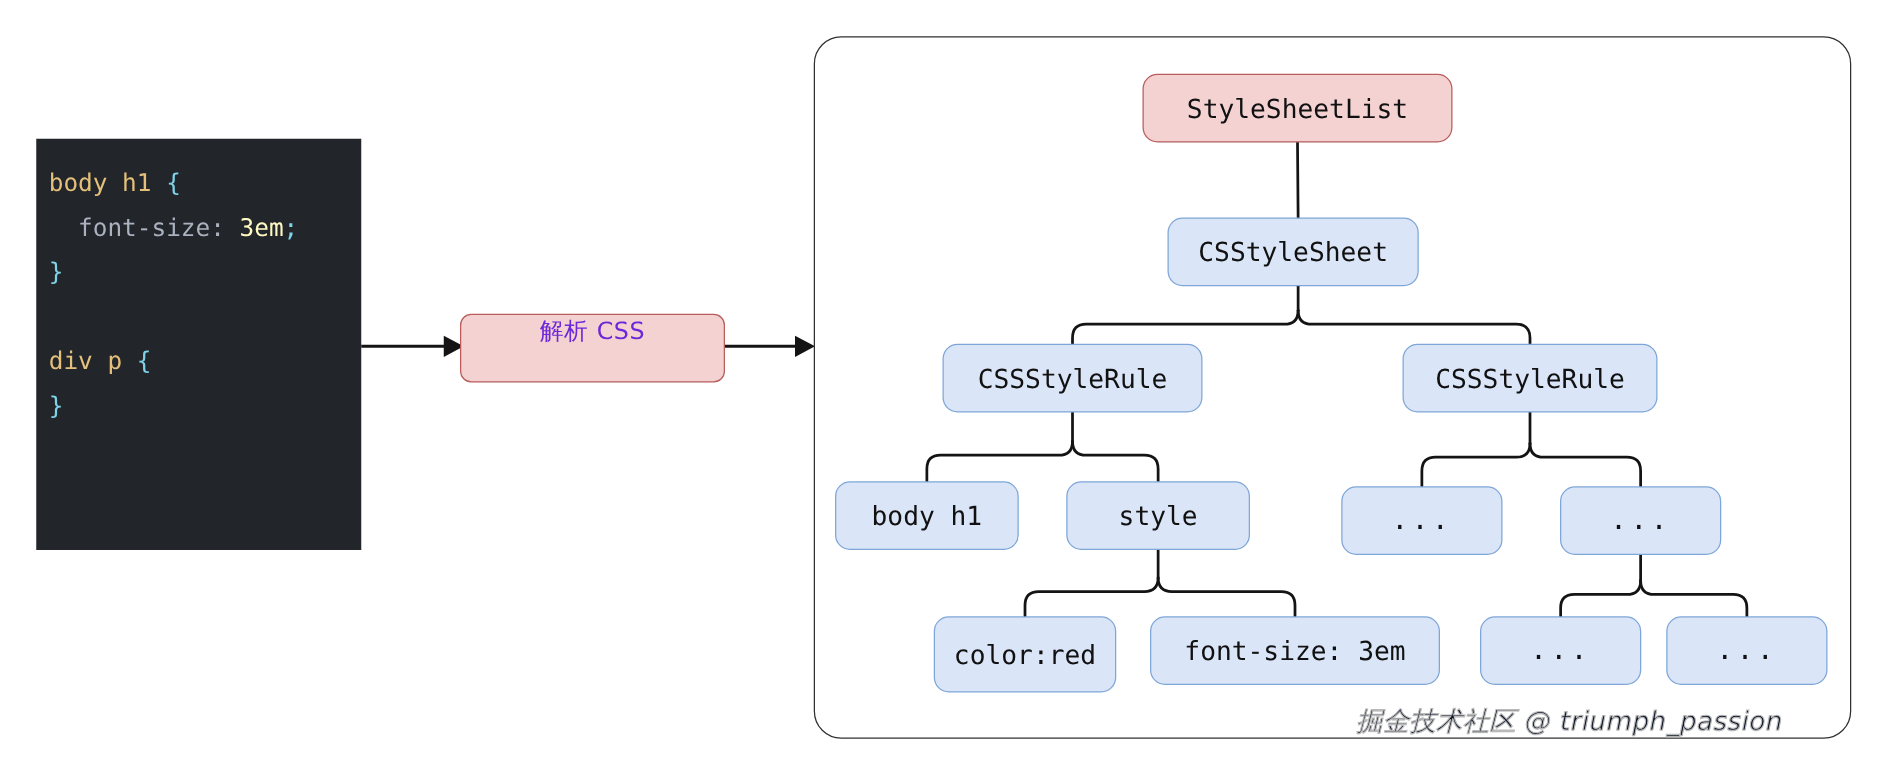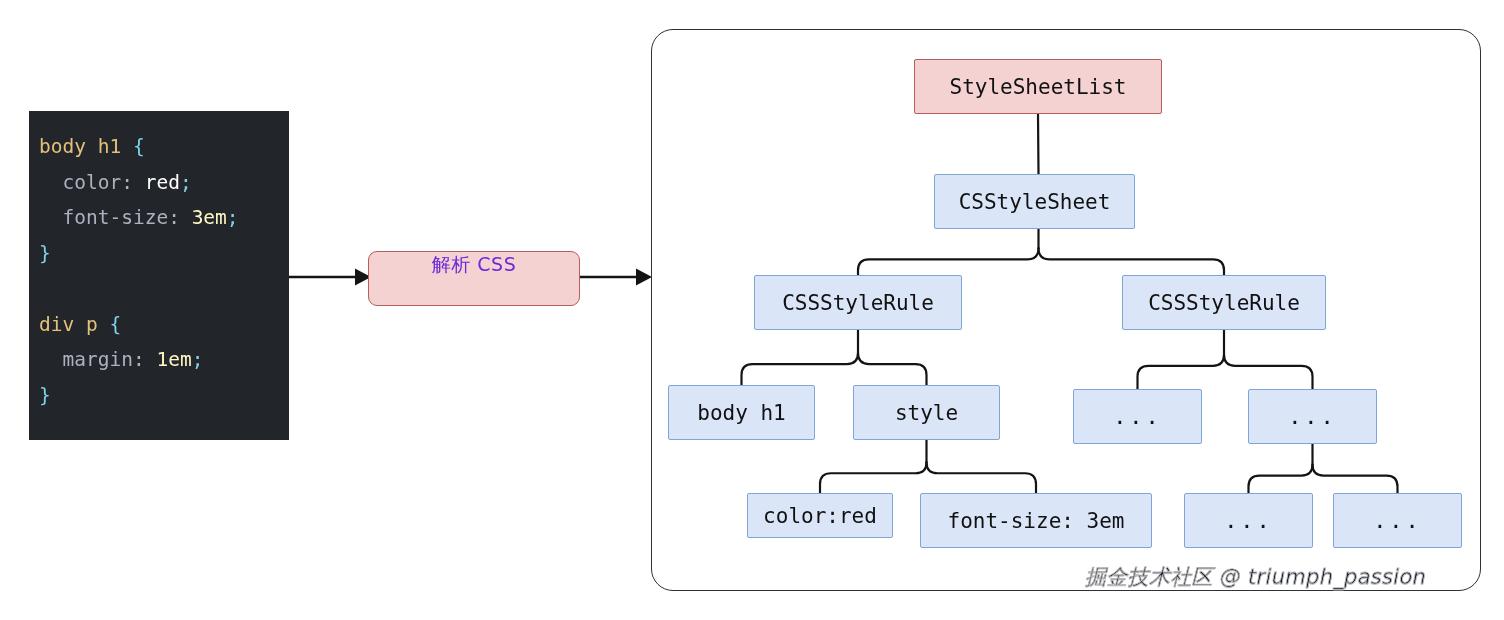--- a/index.html
+++ b/index.html
@@ -87,21 +87,21 @@
     pointer-events: none;
   }
 
   
   .node {
     position: absolute;
     box-sizing: border-box;
     display: flex;
     align-items: center;
     justify-content: center;
-    border-radius: 2px;
+    border-radius: 12px;
     font-family: "DejaVu Sans Mono", "Liberation Mono", monospace;
     font-size: 21px;
     color: #111111;
     white-space: nowrap;
   }
   .node.blue {
     background: #dae5f7;
     border: 1.7px solid #7ea6d8;
   }
   .node.pink {
@@ -123,26 +123,24 @@
     text-shadow: 0 1px 0 #d8d8d8;
     white-space: nowrap;
     letter-spacing: 0.3px;
   }
 </style>
 </head>
 <body>
 
 <div id="code-panel">
     <div class="code-line"><span class="tok-sel">body h1 </span><span class="tok-brace">{</span></div>
-    <div class="code-line"><span class="tok-prop">  color</span><span class="tok-prop">: </span><span class="tok-val">red</span><span class="tok-semi">;</span></div>
     <div class="code-line"><span class="tok-prop">  font-size</span><span class="tok-prop">: </span><span class="tok-num">3em</span><span class="tok-semi">;</span></div>
     <div class="code-line"><span class="tok-brace">}</span></div>
     <div class="code-blank"></div>
     <div class="code-line"><span class="tok-sel">div p </span><span class="tok-brace">{</span></div>
-    <div class="code-line"><span class="tok-prop">  margin</span><span class="tok-prop">: </span><span class="tok-num">1em</span><span class="tok-semi">;</span></div>
     <div class="code-line"><span class="tok-brace">}</span></div>
   </div>
 
 <svg class="arrow-svg" style="left:289px; top:263px; width:84px; height:28px;" viewBox="0 0 84 28">
   <line x1="0" y1="14" x2="68" y2="14" stroke="#141414" stroke-width="2.4"></line>
   <polygon points="66,5.5 82,14 66,22.5" fill="#141414"></polygon>
 </svg>
 
 <div id="parse-box">
   <span>解析 CSS</span>
@@ -192,21 +190,21 @@
     </div>
     <div class="node blue" style="left: 853px; top: 385px; width: 147px; height: 55px;">
       <span>style</span>
     </div>
     <div class="node blue dots" style="left: 1073px; top: 389px; width: 129px; height: 55px;">
       <span>...</span>
     </div>
     <div class="node blue dots" style="left: 1248px; top: 389px; width: 129px; height: 55px;">
       <span>...</span>
     </div>
-    <div class="node blue" style="left: 747px; top: 493px; width: 146px; height: 45px;">
+    <div class="node blue" style="left: 747px; top: 493px; width: 146px; height: 61px;">
       <span>color:red</span>
     </div>
     <div class="node blue" style="left: 920px; top: 493px; width: 232px; height: 55px;">
       <span>font-size: 3em</span>
     </div>
     <div class="node blue dots" style="left: 1184px; top: 493px; width: 129px; height: 55px;">
       <span>...</span>
     </div>
     <div class="node blue dots" style="left: 1333px; top: 493px; width: 129px; height: 55px;">
       <span>...</span>

